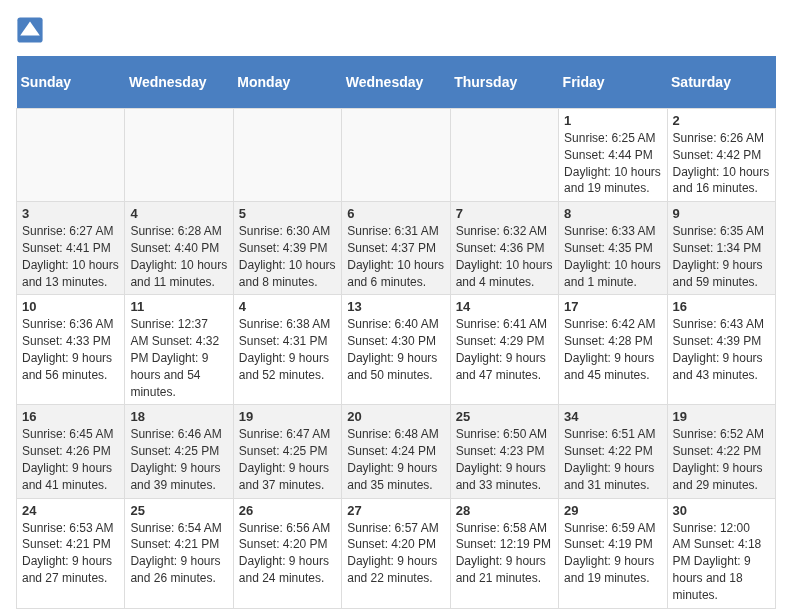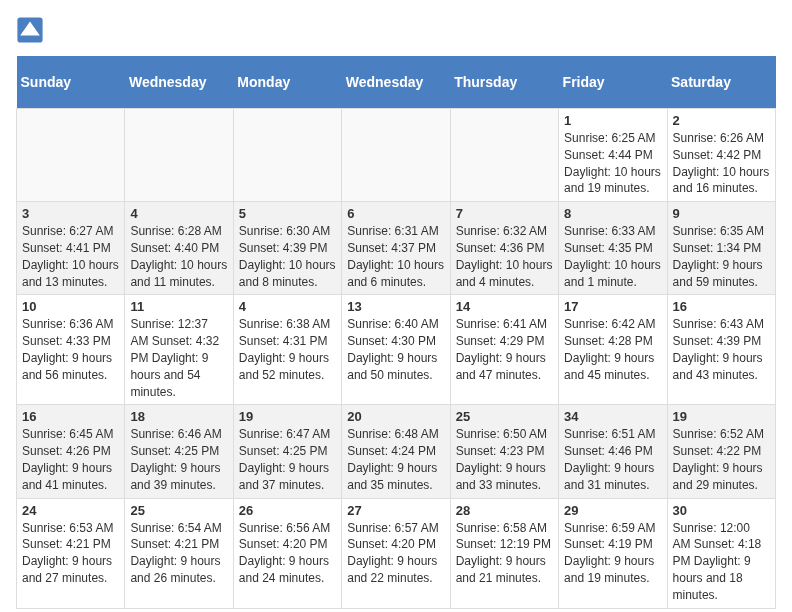--- a/index.html
+++ b/index.html
@@ -253,21 +253,21 @@
         </td>
         <td class="shaded">
           <span class="day-number">25</span>
           <div class="day-info">Sunrise: 6:50 AM
 Sunset: 4:23 PM
 Daylight: 9 hours and 33 minutes.</div>
         </td>
         <td class="shaded">
           <span class="day-number">34</span>
           <div class="day-info">Sunrise: 6:51 AM
-Sunset: 4:46 PM
+Sunset: 4:22 PM
 Daylight: 9 hours and 31 minutes.</div>
         </td>
         <td class="shaded">
           <span class="day-number">19</span>
           <div class="day-info">Sunrise: 6:52 AM
 Sunset: 4:22 PM
 Daylight: 9 hours and 29 minutes.</div>
         </td>
       </tr>
       <tr>

